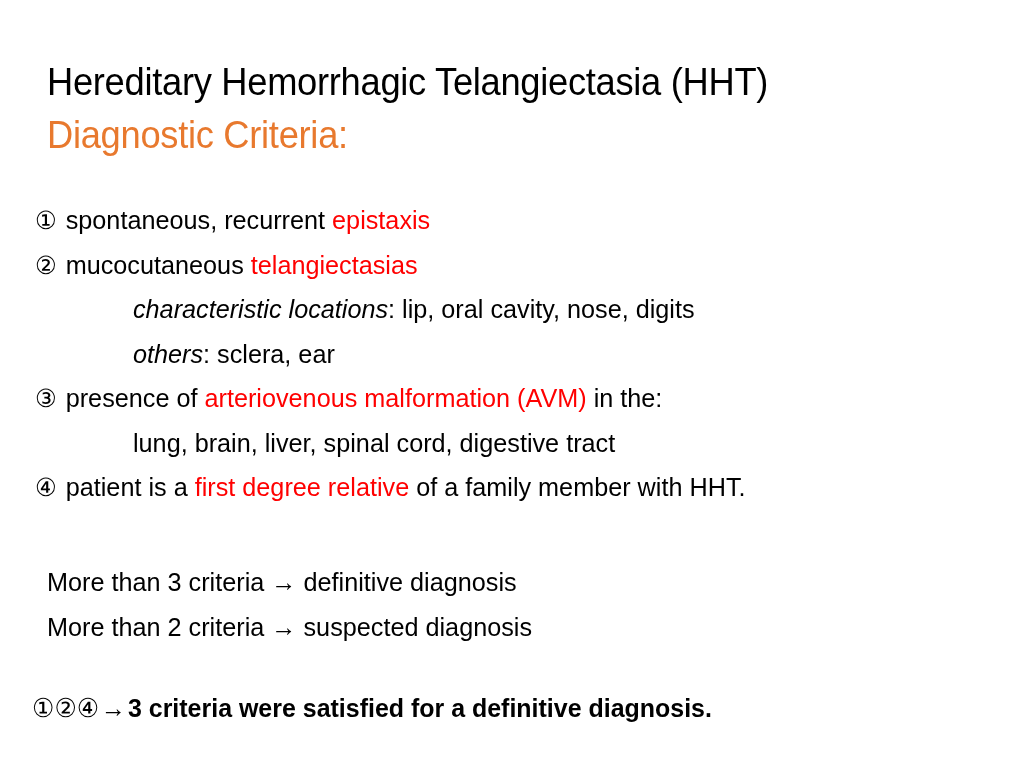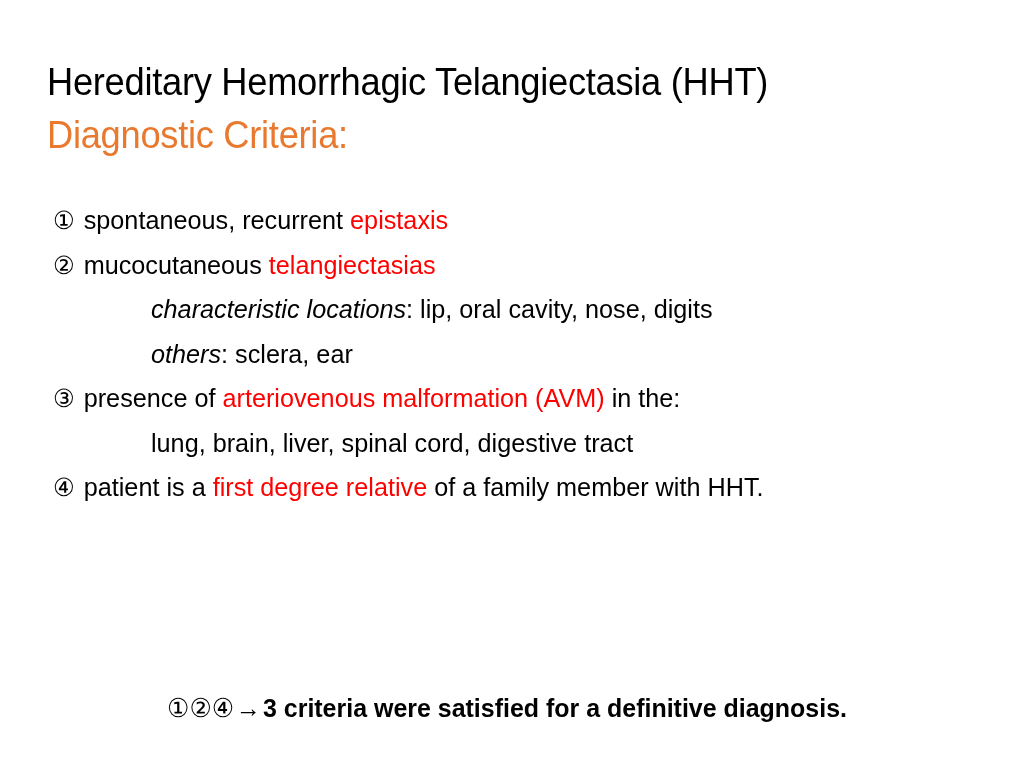--- a/index.html
+++ b/index.html
@@ -32,21 +32,21 @@
     white-space: nowrap;
     transform: scaleX(0.955);
     transform-origin: left center;
   }
   .title-main { color: #000000; }
   .title-sub  { color: #E8792E; }
 
   
   .body-block {
     position: absolute;
-    left: 53px;
+    left: 35px;
     top: 198px;
     width: 950px;
   }
   .line {
     font-size: 26px;
     line-height: 44.5px;
     white-space: nowrap;
     transform: scaleX(0.97);
     transform-origin: left center;
   }
@@ -69,24 +69,23 @@
   }
   .concl-line {
     font-size: 26px;
     line-height: 45px;
     white-space: nowrap;
     transform: scaleX(0.97);
     transform-origin: left center;
   }
   .final-block {
     position: absolute;
-    left: 51px;
+    left: 32px;
     top: 690px;
     width: 950px;
-    text-align: center;
   }
   .final-line {
     font-size: 26px;
     line-height: 36px;
     white-space: nowrap;
     transform: scaleX(0.96);
     transform-origin: left center;
   }
   .final-bold { font-weight: bold; }
   .arrow { padding: 0 2px; }
@@ -123,20 +122,24 @@
       <span class="num">③</span><span> presence of </span><span class="red">arteriovenous malformation (AVM)</span><span> in the:</span>
     </div>
 
     <div class="line indent">lung, brain, liver, spinal cord, digestive tract</div>
 
     <div class="line">
       <span class="num">④</span><span> patient is a </span><span class="red">first degree relative</span><span> of a family member with HHT.</span>
     </div>
   </div>
 
+  <div class="concl-block">
+    <div class="concl-line">More than 3 criteria → definitive diagnosis</div>
+    <div class="concl-line">More than 2 criteria → suspected diagnosis</div>
+  </div>
 
   <div class="final-block">
     <div class="final-line">
       <span>①②④</span><span class="arrow">→</span><span class="final-bold">3 criteria were satisfied for a definitive diagnosis.</span>
     </div>
   </div>
 
 </div>
 
 </body></html>

